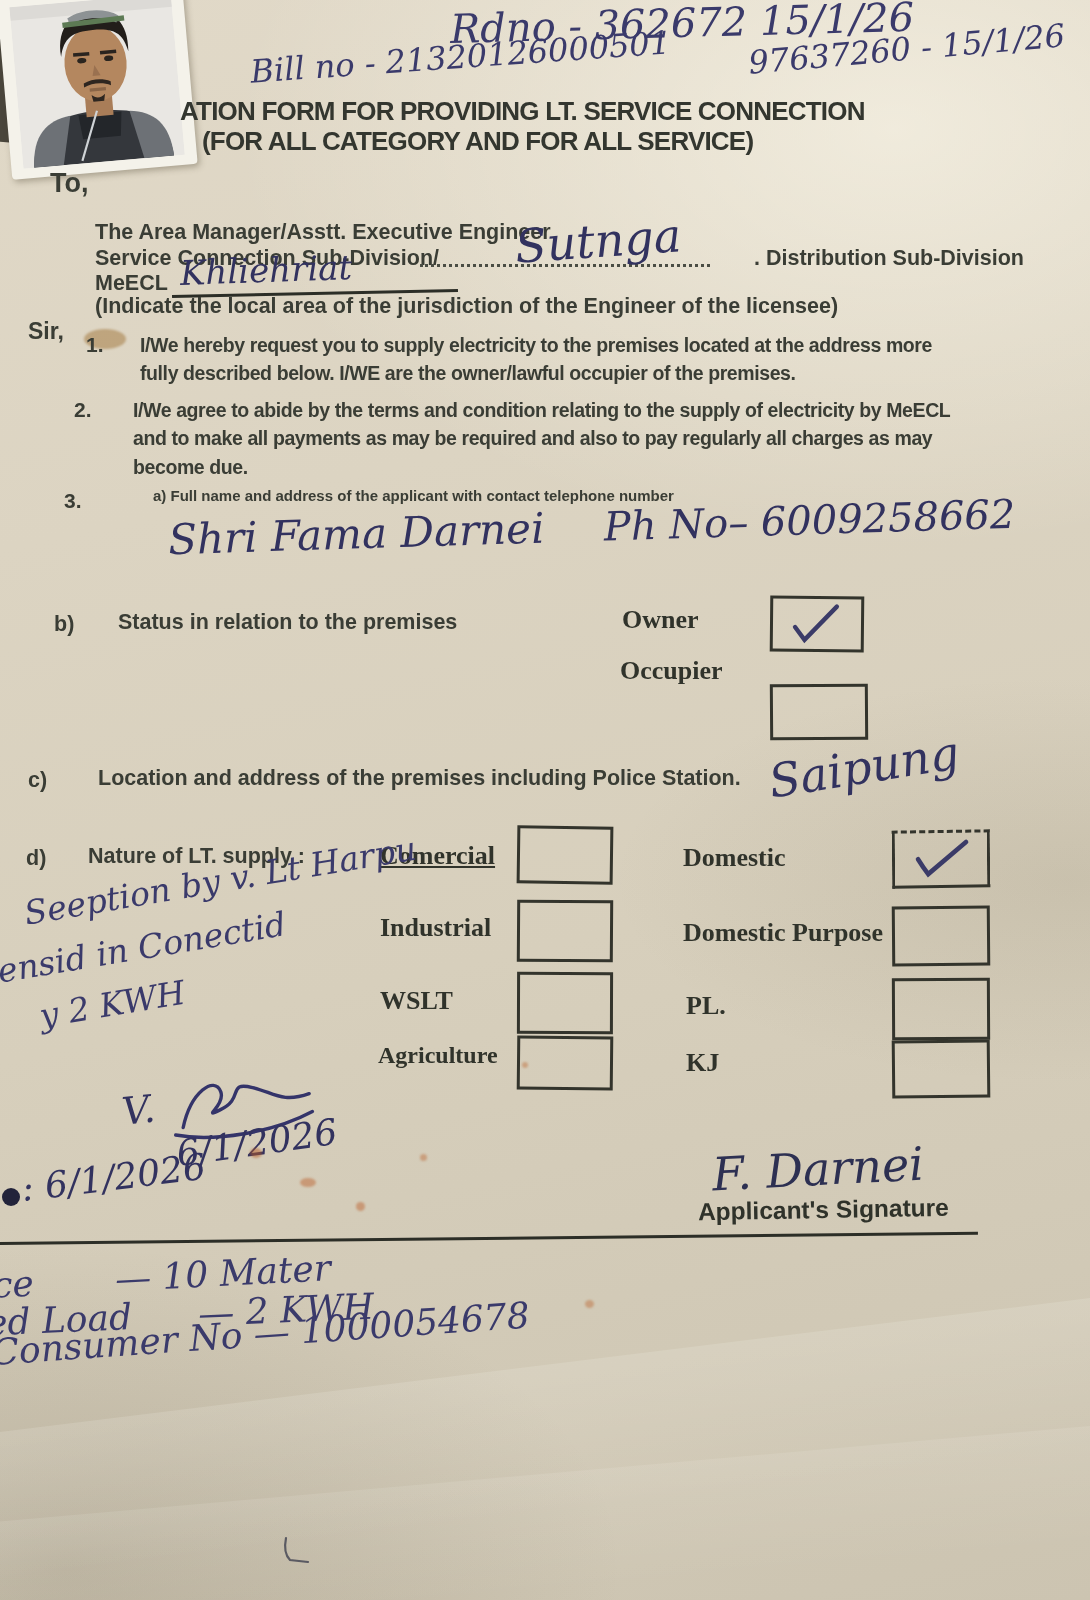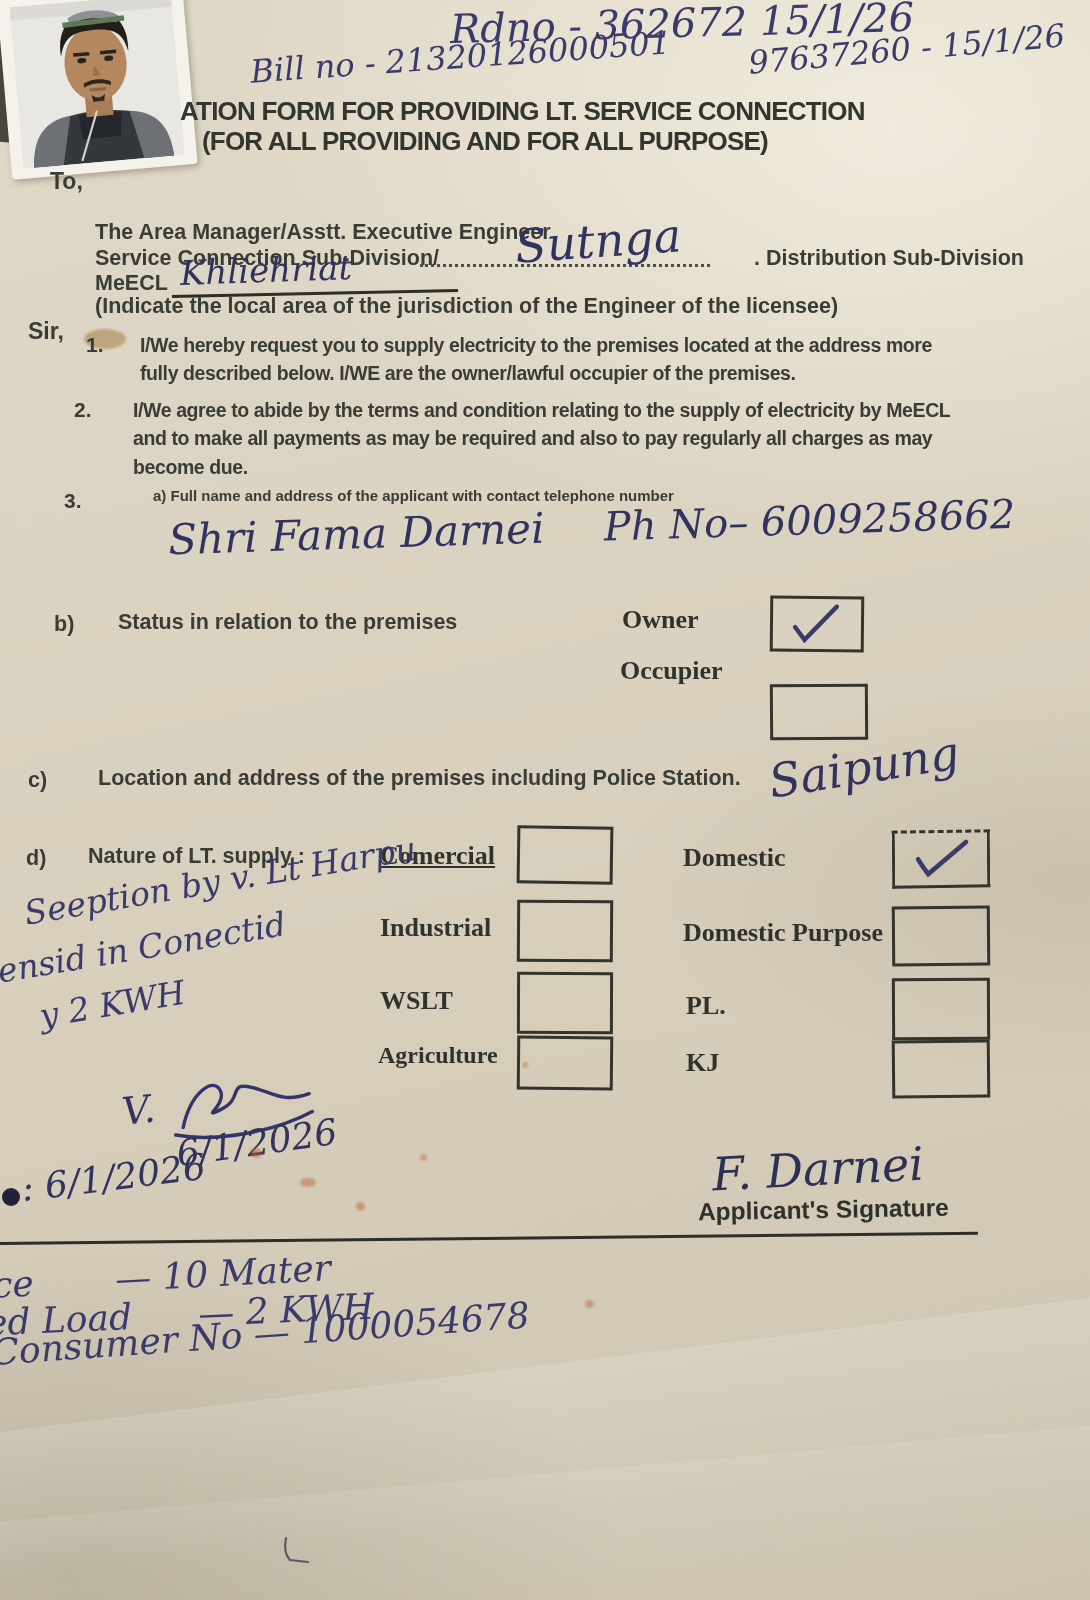--- a/index.html
+++ b/index.html
@@ -74,23 +74,23 @@
 
     <path d="M58 82 L44 118" stroke="#cfd3d6" stroke-width="1.6" fill="none"></path>
   </svg>
 </div>
 
 <div class="hw hw2" style="left:450px;top:0px;font-size:40px;transform:rotate(-1.5deg);">Rdno - 362672   15/1/26</div>
 <div class="hw hw2" style="left:250px;top:38px;font-size:32px;transform:rotate(-4deg);">Bill no - 21320126000501</div>
 <div class="hw hw2" style="left:748px;top:30px;font-size:32px;transform:rotate(-5deg);">97637260 - 15/1/26</div>
 
 <div class="p" style="left:180px;top:96px;font-size:26px;letter-spacing:-0.8px;color:#33362f;">ATION FORM FOR PROVIDING LT. SERVICE CONNECTION</div>
-<div class="p" style="left:202px;top:126px;font-size:26px;letter-spacing:-0.8px;color:#33362f;">(FOR ALL PROVIDING AND FOR ALL PURPOSE)</div>
-
-<div class="p" style="left:50px;top:168px;font-size:23px;">To,</div>
+<div class="p" style="left:202px;top:126px;font-size:26px;letter-spacing:-0.8px;color:#33362f;">(FOR ALL CATEGORY AND FOR ALL SERVICE)</div>
+
+<div class="p" style="left:50px;top:168px;font-size:27px;">To,</div>
 
 <div class="p" style="left:95px;top:220px;font-size:21.5px;">The Area Manager/Asstt. Executive Engineer</div>
 <div class="p" style="left:95px;top:246px;font-size:21.5px;">Service Connection Sub-Division/</div>
 <div class="dotline" style="left:420px;top:246px;width:290px;height:18px;"></div>
 <div class="hw" style="left:515px;top:214px;font-size:46px;transform:rotate(-4deg);">Sutnga</div>
 <div class="p" style="left:718px;top:246px;font-size:21.5px;margin-left:36px;">. Distribution Sub-Division</div>
 <div class="p" style="left:95px;top:271px;font-size:21.5px;">MeECL</div>
 <div class="hw" style="left:180px;top:250px;font-size:34px;transform:rotate(-2deg);">Khliehriat</div>
 <div class="solidline" style="left:172px;top:292px;width:286px;height:2.5px;transform:rotate(-1.2deg);"></div>
 <div class="p" style="left:95px;top:294px;font-size:21.5px;">(Indicate the local area of the jurisdiction of the Engineer of the licensee)</div>

